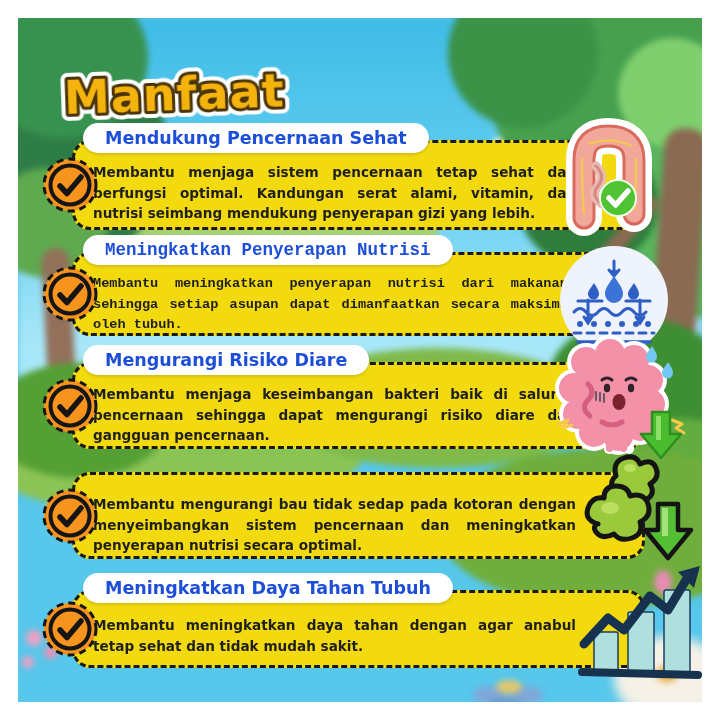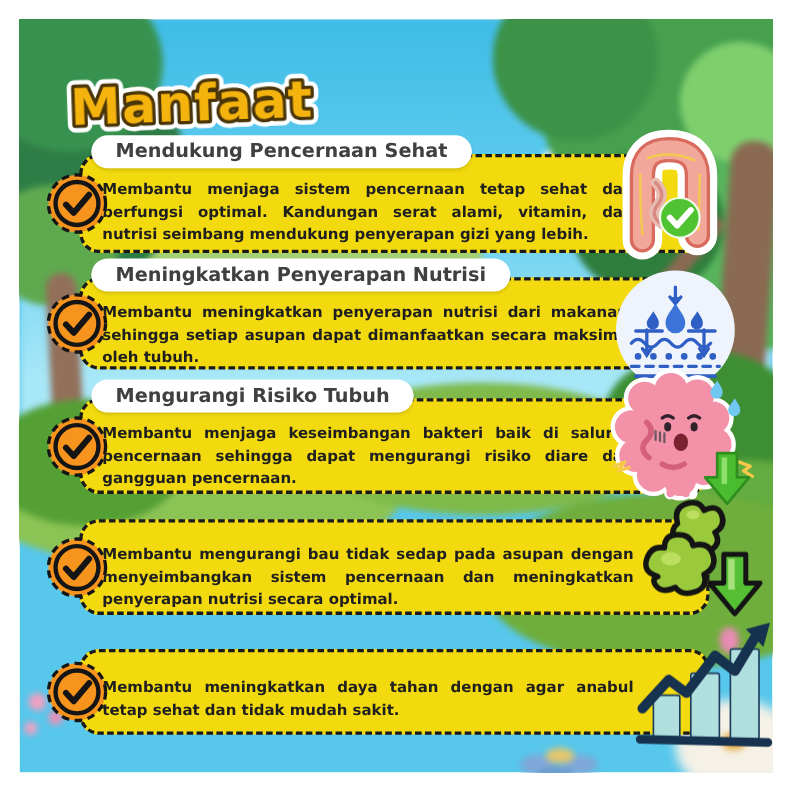--- a/index.html
+++ b/index.html
@@ -15,30 +15,30 @@
   .cloud{position:absolute;background:#fff;border-radius:40px;opacity:.95;}
 
   
   .title-wrap{position:absolute;left:36px;top:38px;z-index:7;transform:rotate(-2deg);}
   .title-wrap text{font-family:"DejaVu Sans","Liberation Sans",sans-serif;font-weight:bold;font-size:46px;letter-spacing:1px;}
 
   
   .card{position:absolute;left:54px;width:573px;background:#F2DA0E;border:3px dashed #1a1a1a;
         border-radius:18px;z-index:5;box-sizing:border-box;}
   .card-pill{position:absolute;top:-20px;left:8px;background:#ffffff;border-radius:20px;
-             padding:5px 22px;font-size:17.5px;font-weight:bold;color:#404040;white-space:nowrap;
+             padding:5px 22px;font-size:17.5px;font-weight:bold;color:#1d4ed8;white-space:nowrap;
              box-shadow:0 2px 3px rgba(0,0,0,.12);z-index:6;}
   .card-body{padding:19px 66px 8px 18px;font-size:13.6px;line-height:1.52;font-weight:bold;
              color:#1f1f1f;text-align:justify;}
   .check{position:absolute;left:-34px;top:50%;transform:translateY(-50%);z-index:7;}
 
   .side-icon{position:absolute;z-index:6;}
 
   #card1{top:122px;height:90px;}
-  #card2{top:234px;height:84px;}
+  #card2{top:234px;height:84px;font-family:Liberation Mono, monospace;}
   #card3{top:344px;height:87px;}
   #card4{top:454px;height:87px;}
   #card5{top:572px;height:78px;}
   #card5 .card-body{padding-top:22px;}
 
   #icon1{left:534px;top:96px;}
   #icon2{left:540px;top:226px;}
   #icon3{left:526px;top:310px;}
   #icon4{left:552px;top:428px;}
   #icon5{left:556px;top:546px;}
@@ -149,21 +149,21 @@
         <circle cx="22" cy="80" r="3"></circle>
           <circle cx="36" cy="80" r="3"></circle>
           <circle cx="50" cy="80" r="3"></circle>
         <circle cx="64" cy="80" r="3"></circle>
           <circle cx="78" cy="80" r="3"></circle>
           <circle cx="90" cy="80" r="3"></circle>
       </g>
     </svg>
 
     <div class="card" id="card3">
-      <div class="card-pill">Mengurangi Risiko Tubuh</div>
+      <div class="card-pill">Mengurangi Risiko Diare</div>
       <svg class="check" width="58" height="58" viewBox="0 0 58 58">
         <circle cx="29" cy="29" r="26" fill="#F7941E" stroke="#151515" stroke-width="3" stroke-dasharray="7 5"></circle>
         <circle cx="29" cy="29" r="19.5" fill="none" stroke="#151515" stroke-width="4"></circle>
         <path d="M19,30 L26,37.5 L40,21" fill="none" stroke="#151515" stroke-width="5.5" stroke-linecap="round" stroke-linejoin="round"></path>
       </svg>
       <div class="card-body">Membantu menjaga keseimbangan bakteri baik di saluran pencernaan sehingga dapat mengurangi risiko diare dan gangguan pencernaan.</div>
     </div>
     <svg class="side-icon" id="icon3" width="144" height="140" viewBox="0 0 144 140">
       <g fill="#ffffff">
         <circle cx="42" cy="34" r="19"></circle>
@@ -208,32 +208,33 @@
       <path d="M108,84 h18 v22 h11 l-20,24 -20,-24 h11 z" fill="#49BD2F" stroke="#2F8E1F" stroke-width="2.5" stroke-linejoin="round"></path>
       <path d="M112,88 h5 v24 h-5 z" fill="#8FE06B"></path>
     </svg>
 
     <div class="card" id="card4">
       <svg class="check" width="58" height="58" viewBox="0 0 58 58">
         <circle cx="29" cy="29" r="26" fill="#F7941E" stroke="#151515" stroke-width="3" stroke-dasharray="7 5"></circle>
         <circle cx="29" cy="29" r="19.5" fill="none" stroke="#151515" stroke-width="4"></circle>
         <path d="M19,30 L26,37.5 L40,21" fill="none" stroke="#151515" stroke-width="5.5" stroke-linecap="round" stroke-linejoin="round"></path>
       </svg>
-      <div class="card-body">Membantu mengurangi bau tidak sedap pada asupan dengan menyeimbangkan sistem pencernaan dan meningkatkan penyerapan nutrisi secara optimal.</div>
+      <div class="card-body">Membantu mengurangi bau tidak sedap pada kotoran dengan menyeimbangkan sistem pencernaan dan meningkatkan penyerapan nutrisi secara optimal.</div>
     </div>
     <svg class="side-icon" id="icon4" width="134" height="134" viewBox="0 0 134 134">
       <path d="M46,30 q-4,-14 8,-18 q12,-4 16,6 q12,-6 16,4 q4,10 -6,16 q6,10 -4,16 q-12,6 -20,-2 q-12,2 -14,-8 q-2,-10 4,-14 z" fill="#9ACA3C" stroke="#141414" stroke-width="5" stroke-linejoin="round"></path>
       <path d="M28,78 q-14,-4 -10,-16 q4,-12 16,-10 q0,-12 12,-12 q12,0 14,10 q14,-4 18,8 q4,12 -8,18 q4,12 -8,16 q-12,4 -18,-4 q-12,6 -18,-2 q-4,-6 2,-8 z" fill="#9ACA3C" stroke="#141414" stroke-width="5" stroke-linejoin="round"></path>
       <ellipse cx="40" cy="62" rx="9" ry="6" fill="#C4E36B" opacity=".8"></ellipse>
       <ellipse cx="60" cy="22" rx="6" ry="4" fill="#C4E36B" opacity=".8"></ellipse>
       <path d="M88,58 h20 v26 h13 l-23,28 -23,-28 h13 z" fill="#55BF33" stroke="#141414" stroke-width="4.5" stroke-linejoin="round"></path>
       <path d="M92,62 h6 v28 h-6 z" fill="#A6E07A"></path>
     </svg>
 
     <div class="card" id="card5">
+      <div class="card-pill">Meningkatkan Daya Tahan Tubuh</div>
       <svg class="check" width="58" height="58" viewBox="0 0 58 58">
         <circle cx="29" cy="29" r="26" fill="#F7941E" stroke="#151515" stroke-width="3" stroke-dasharray="7 5"></circle>
         <circle cx="29" cy="29" r="19.5" fill="none" stroke="#151515" stroke-width="4"></circle>
         <path d="M19,30 L26,37.5 L40,21" fill="none" stroke="#151515" stroke-width="5.5" stroke-linecap="round" stroke-linejoin="round"></path>
       </svg>
       <div class="card-body">Membantu meningkatkan daya tahan dengan agar anabul tetap sehat dan tidak mudah sakit.</div>
     </div>
     <svg class="side-icon" id="icon5" width="132" height="120" viewBox="0 0 132 120">
       <g>
         <rect x="20" y="68" width="24" height="40" rx="2" fill="#AFE0DE" stroke="#1C3C5E" stroke-width="1.5"></rect>

